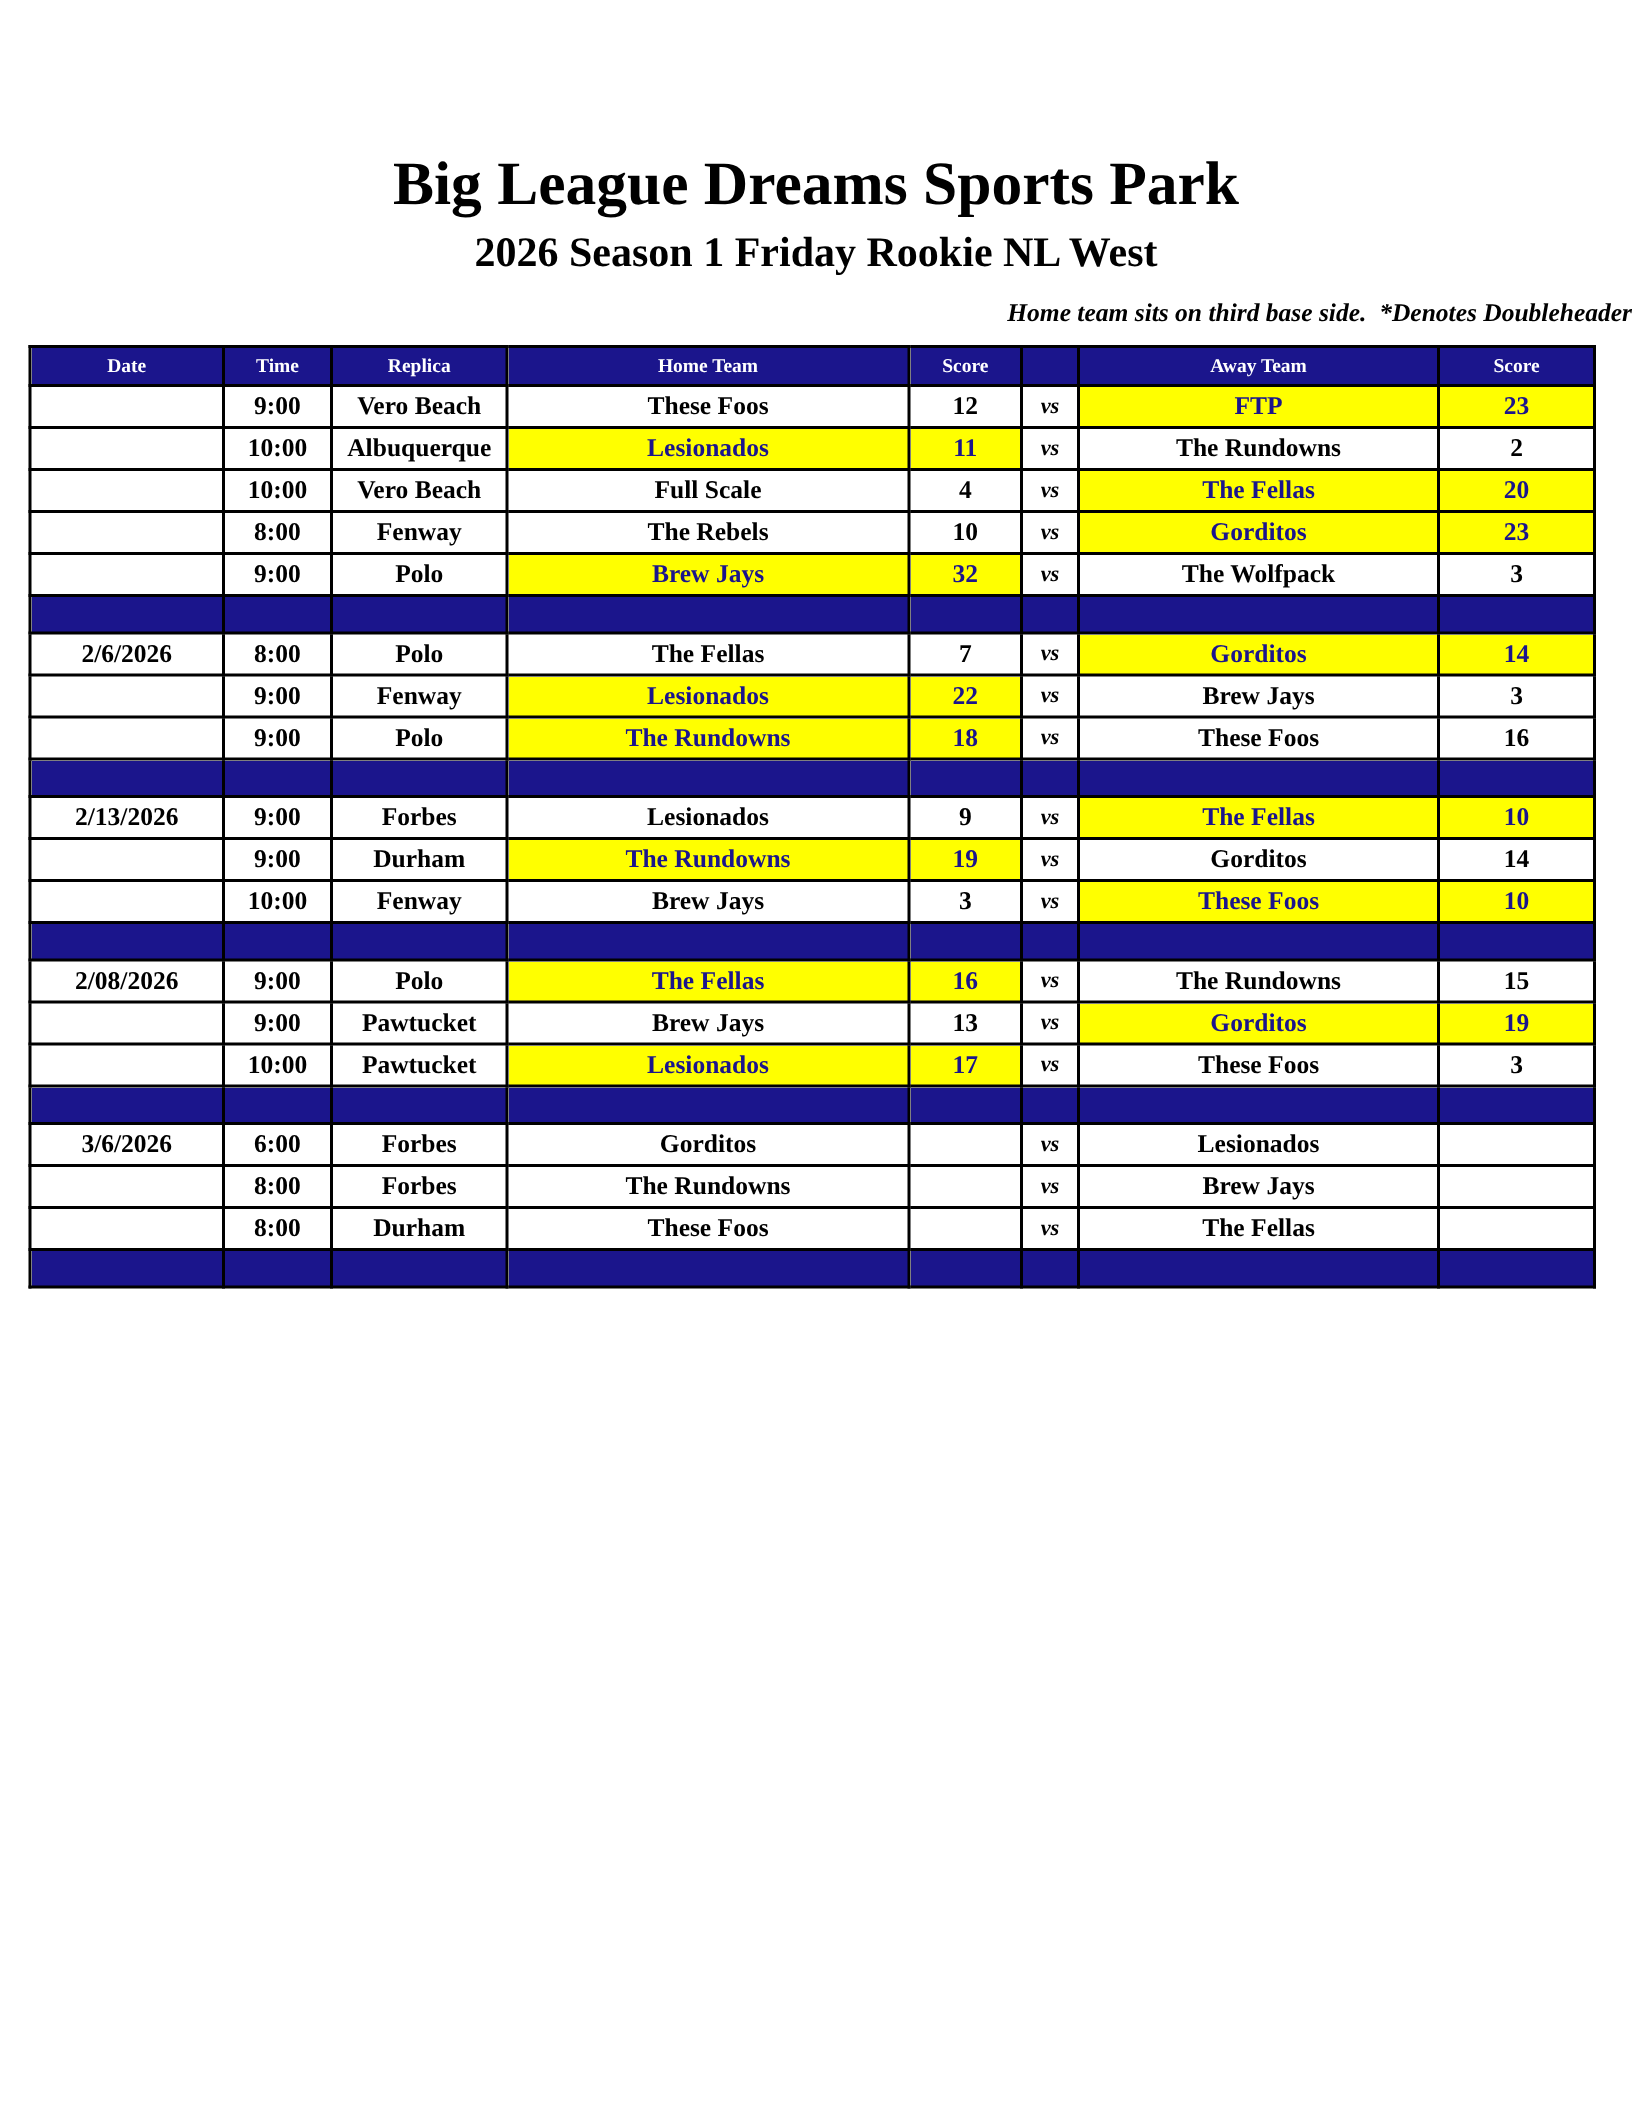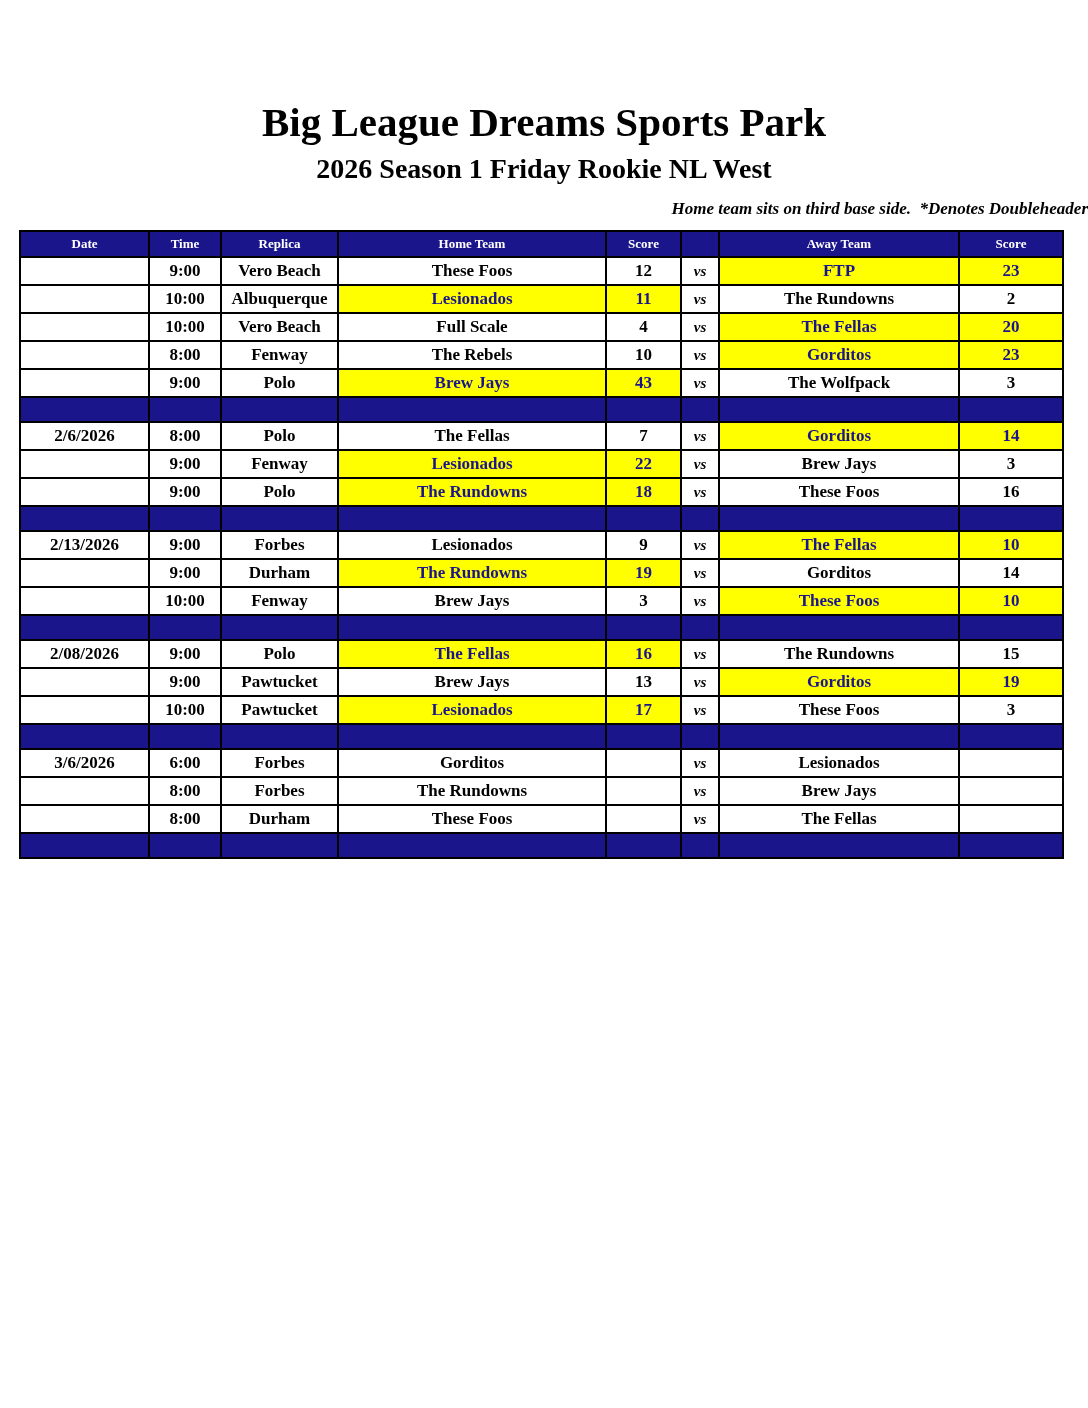--- a/index.html
+++ b/index.html
@@ -115,21 +115,21 @@
           <td>10</td>
           <td class="vs">vs</td>
           <td class="win">Gorditos</td>
           <td class="win">23</td>
         </tr>
         <tr>
           <td></td>
           <td>9:00</td>
           <td>Polo</td>
           <td class="win">Brew Jays</td>
-          <td class="win">43</td>
+          <td class="win">32</td>
           <td class="vs">vs</td>
           <td>The Wolfpack</td>
           <td>3</td>
         </tr>
         <tr class="sep">
           <td></td>
           <td></td>
           <td></td>
           <td></td>
           <td></td>

